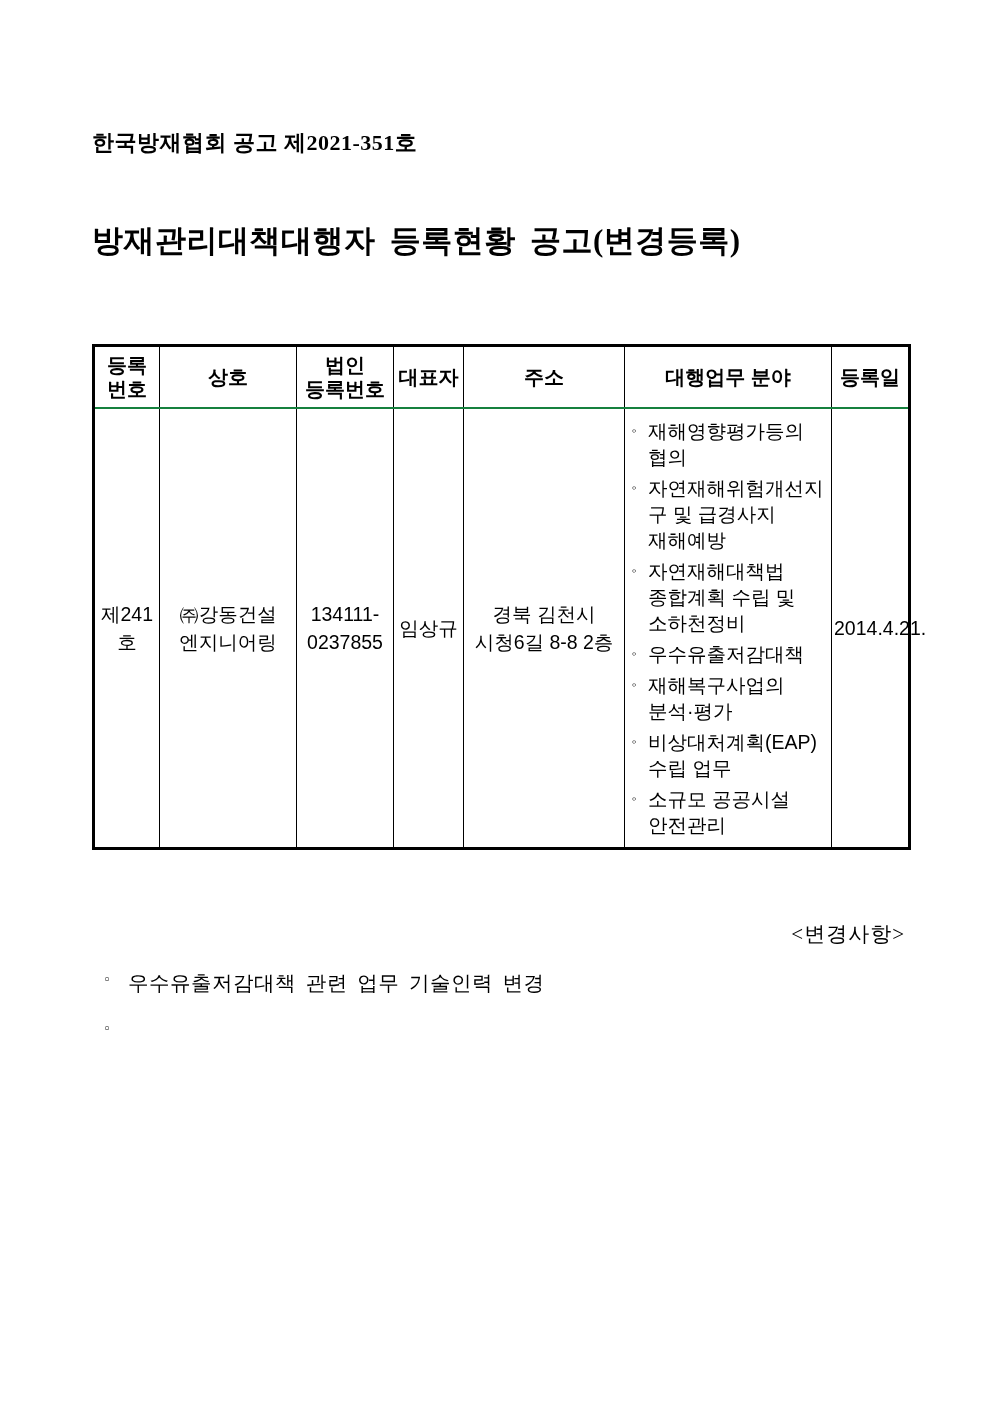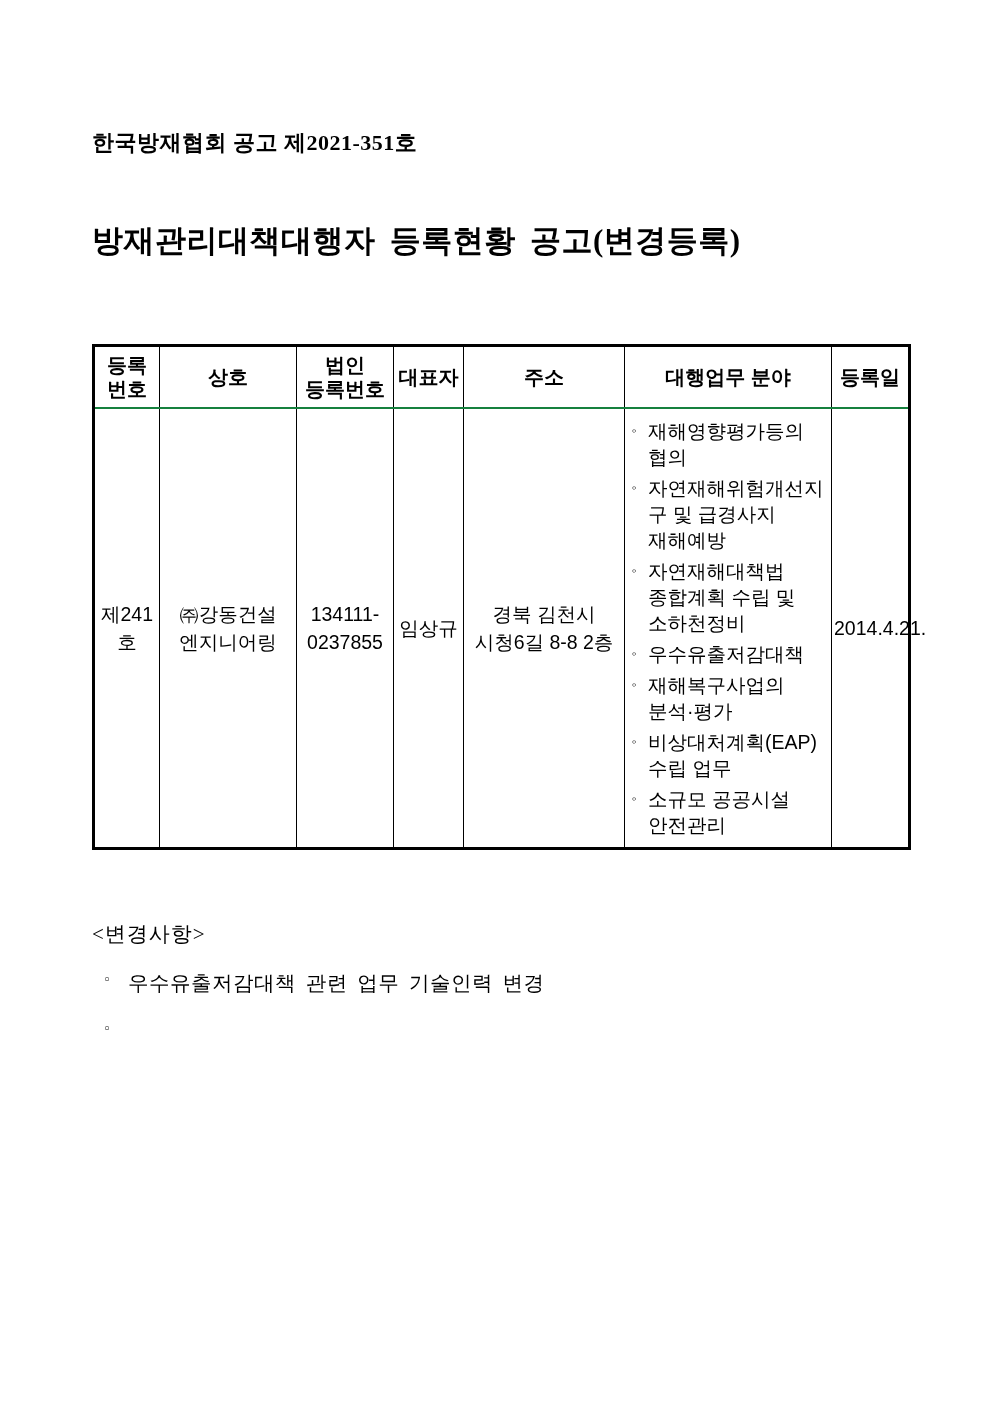--- a/index.html
+++ b/index.html
@@ -100,21 +100,21 @@
   ul.duties li .b {
     position: absolute;
     left: 3px;
     top: 0;
     font-size: 13px;
     line-height: 26px;
   }
   ul.duties li .t { white-space: pre-line; }
 
   .changes { margin-top: 70px; }
-  .changes-heading { font-size: 21px; letter-spacing: 1px; }
+  .changes-heading { font-size: 21px; letter-spacing: 1px; text-align: right; }
   .change-item {
     position: relative;
     margin-top: 21px;
     padding-left: 36px;
     font-size: 20.5px;
     word-spacing: 4px;
     letter-spacing: 0.5px;
   }
   .change-item .sq {
     position: absolute;

